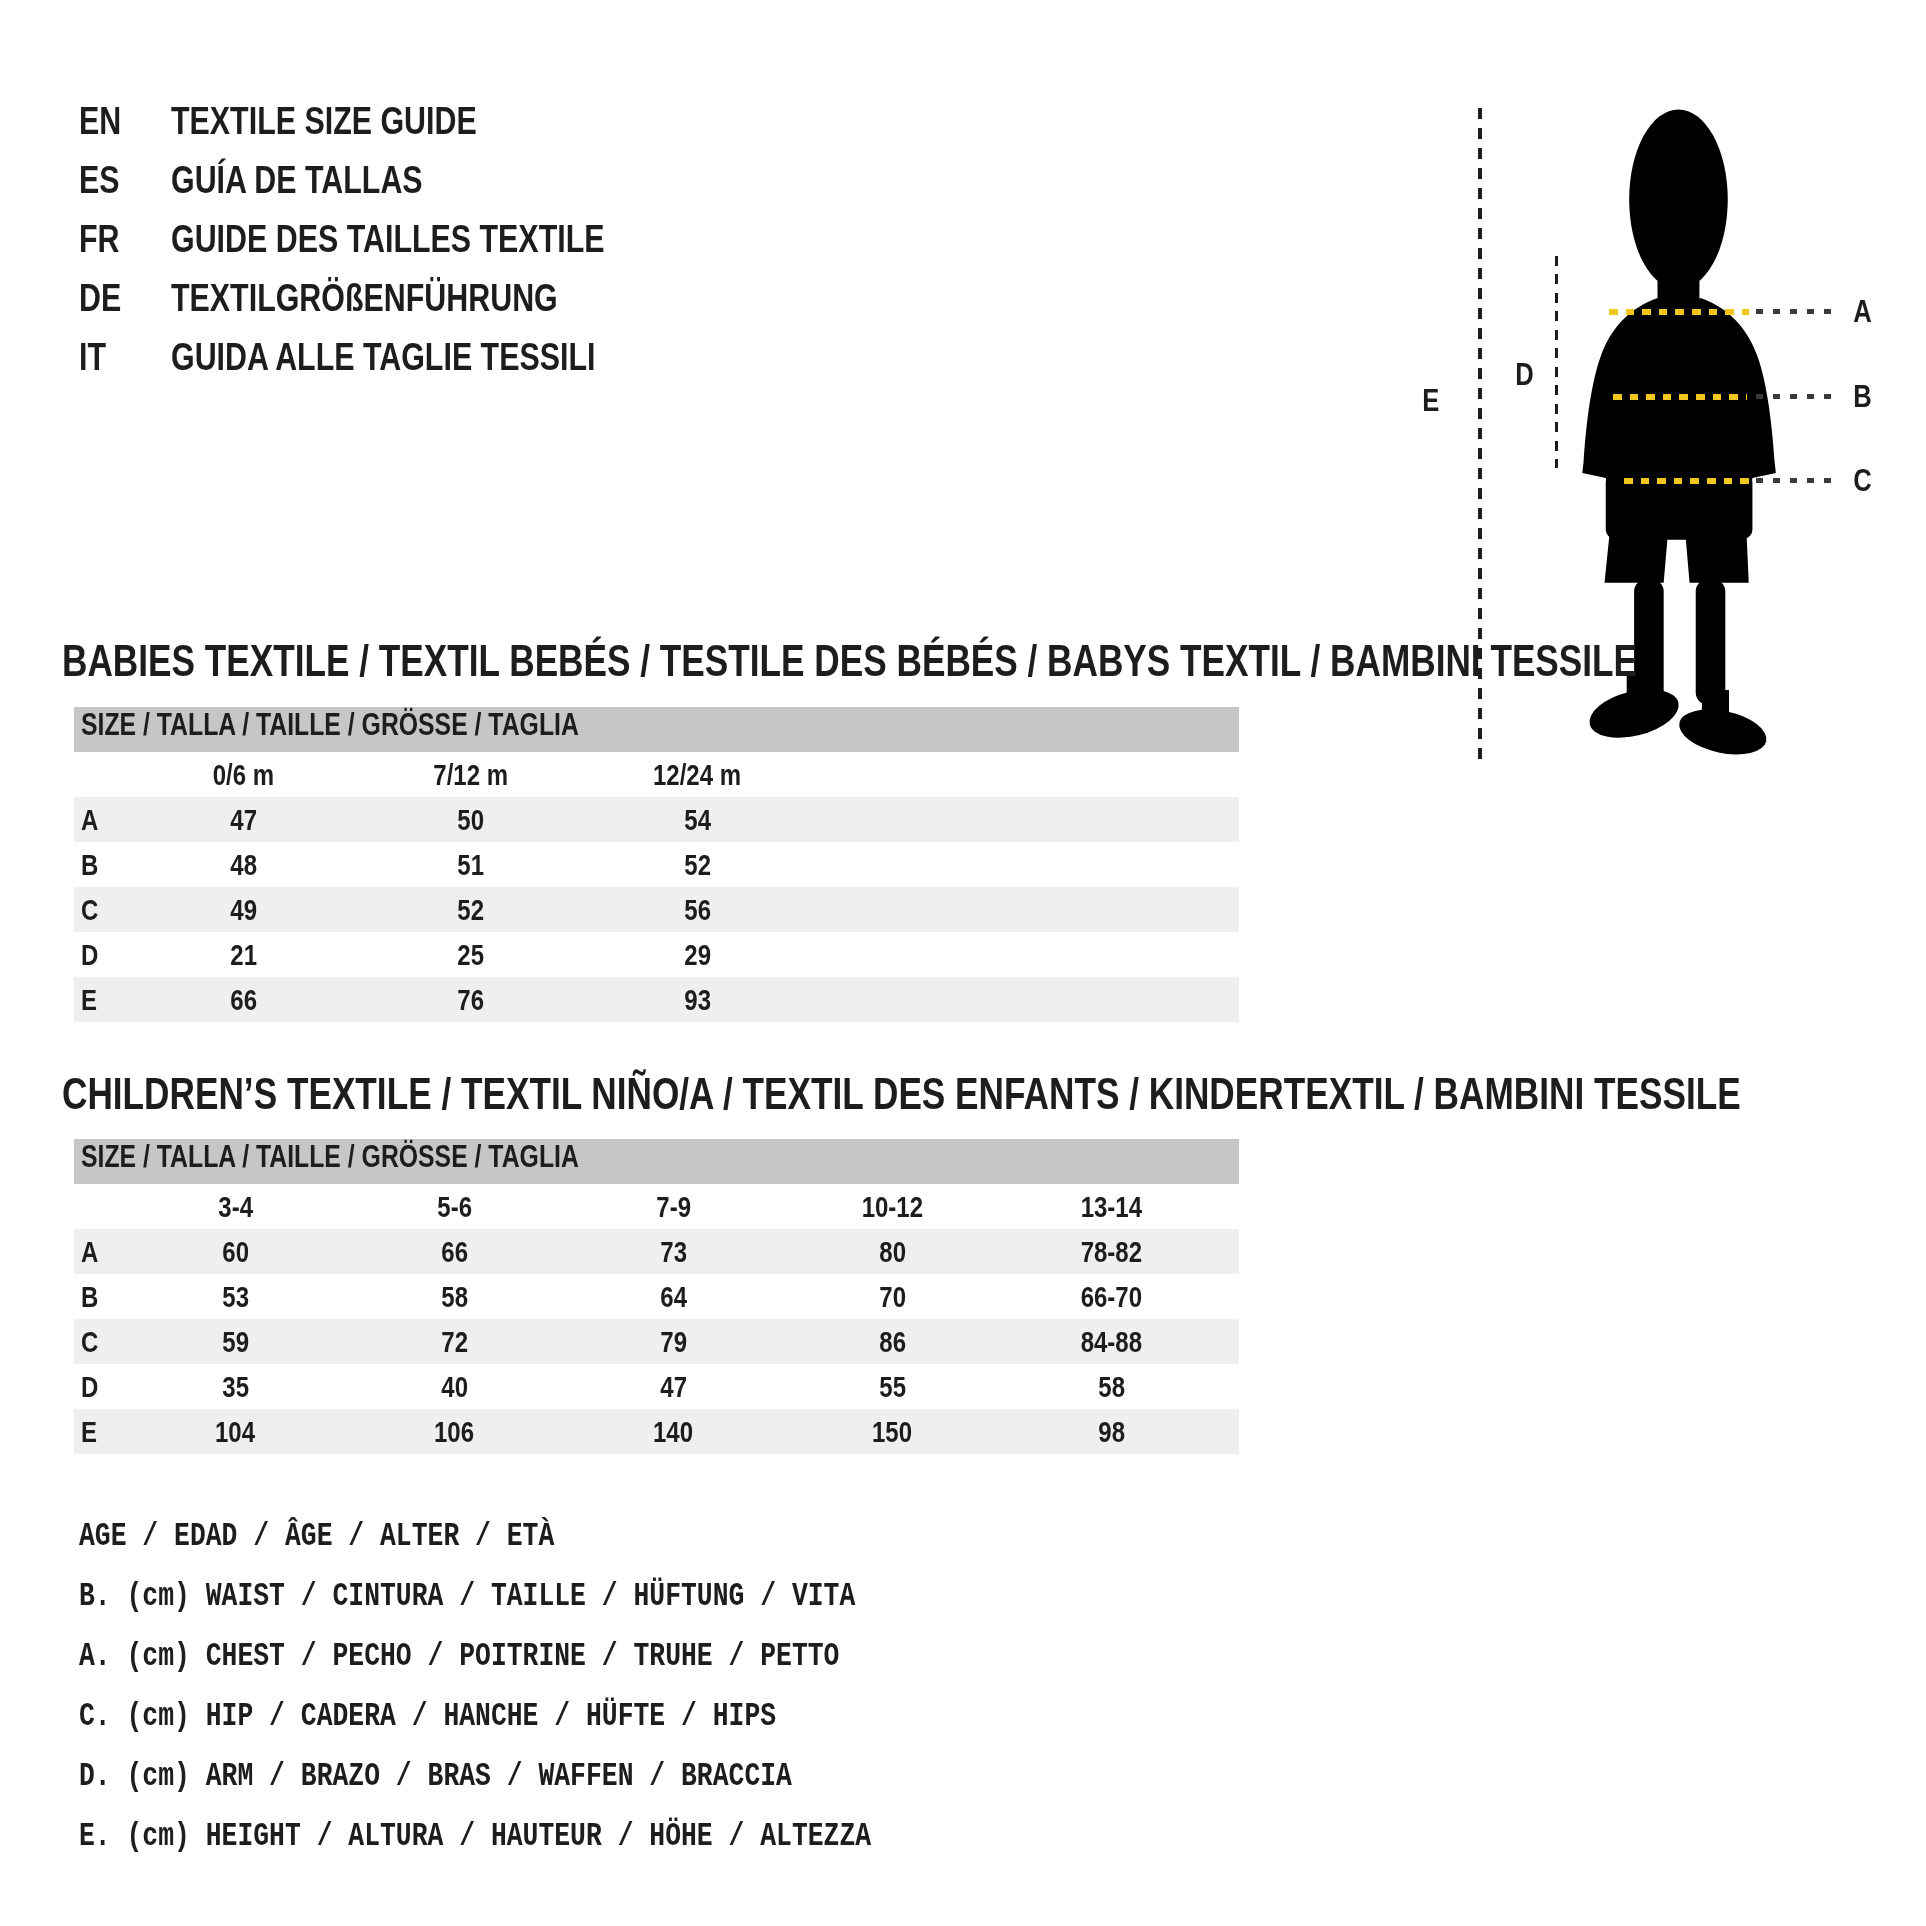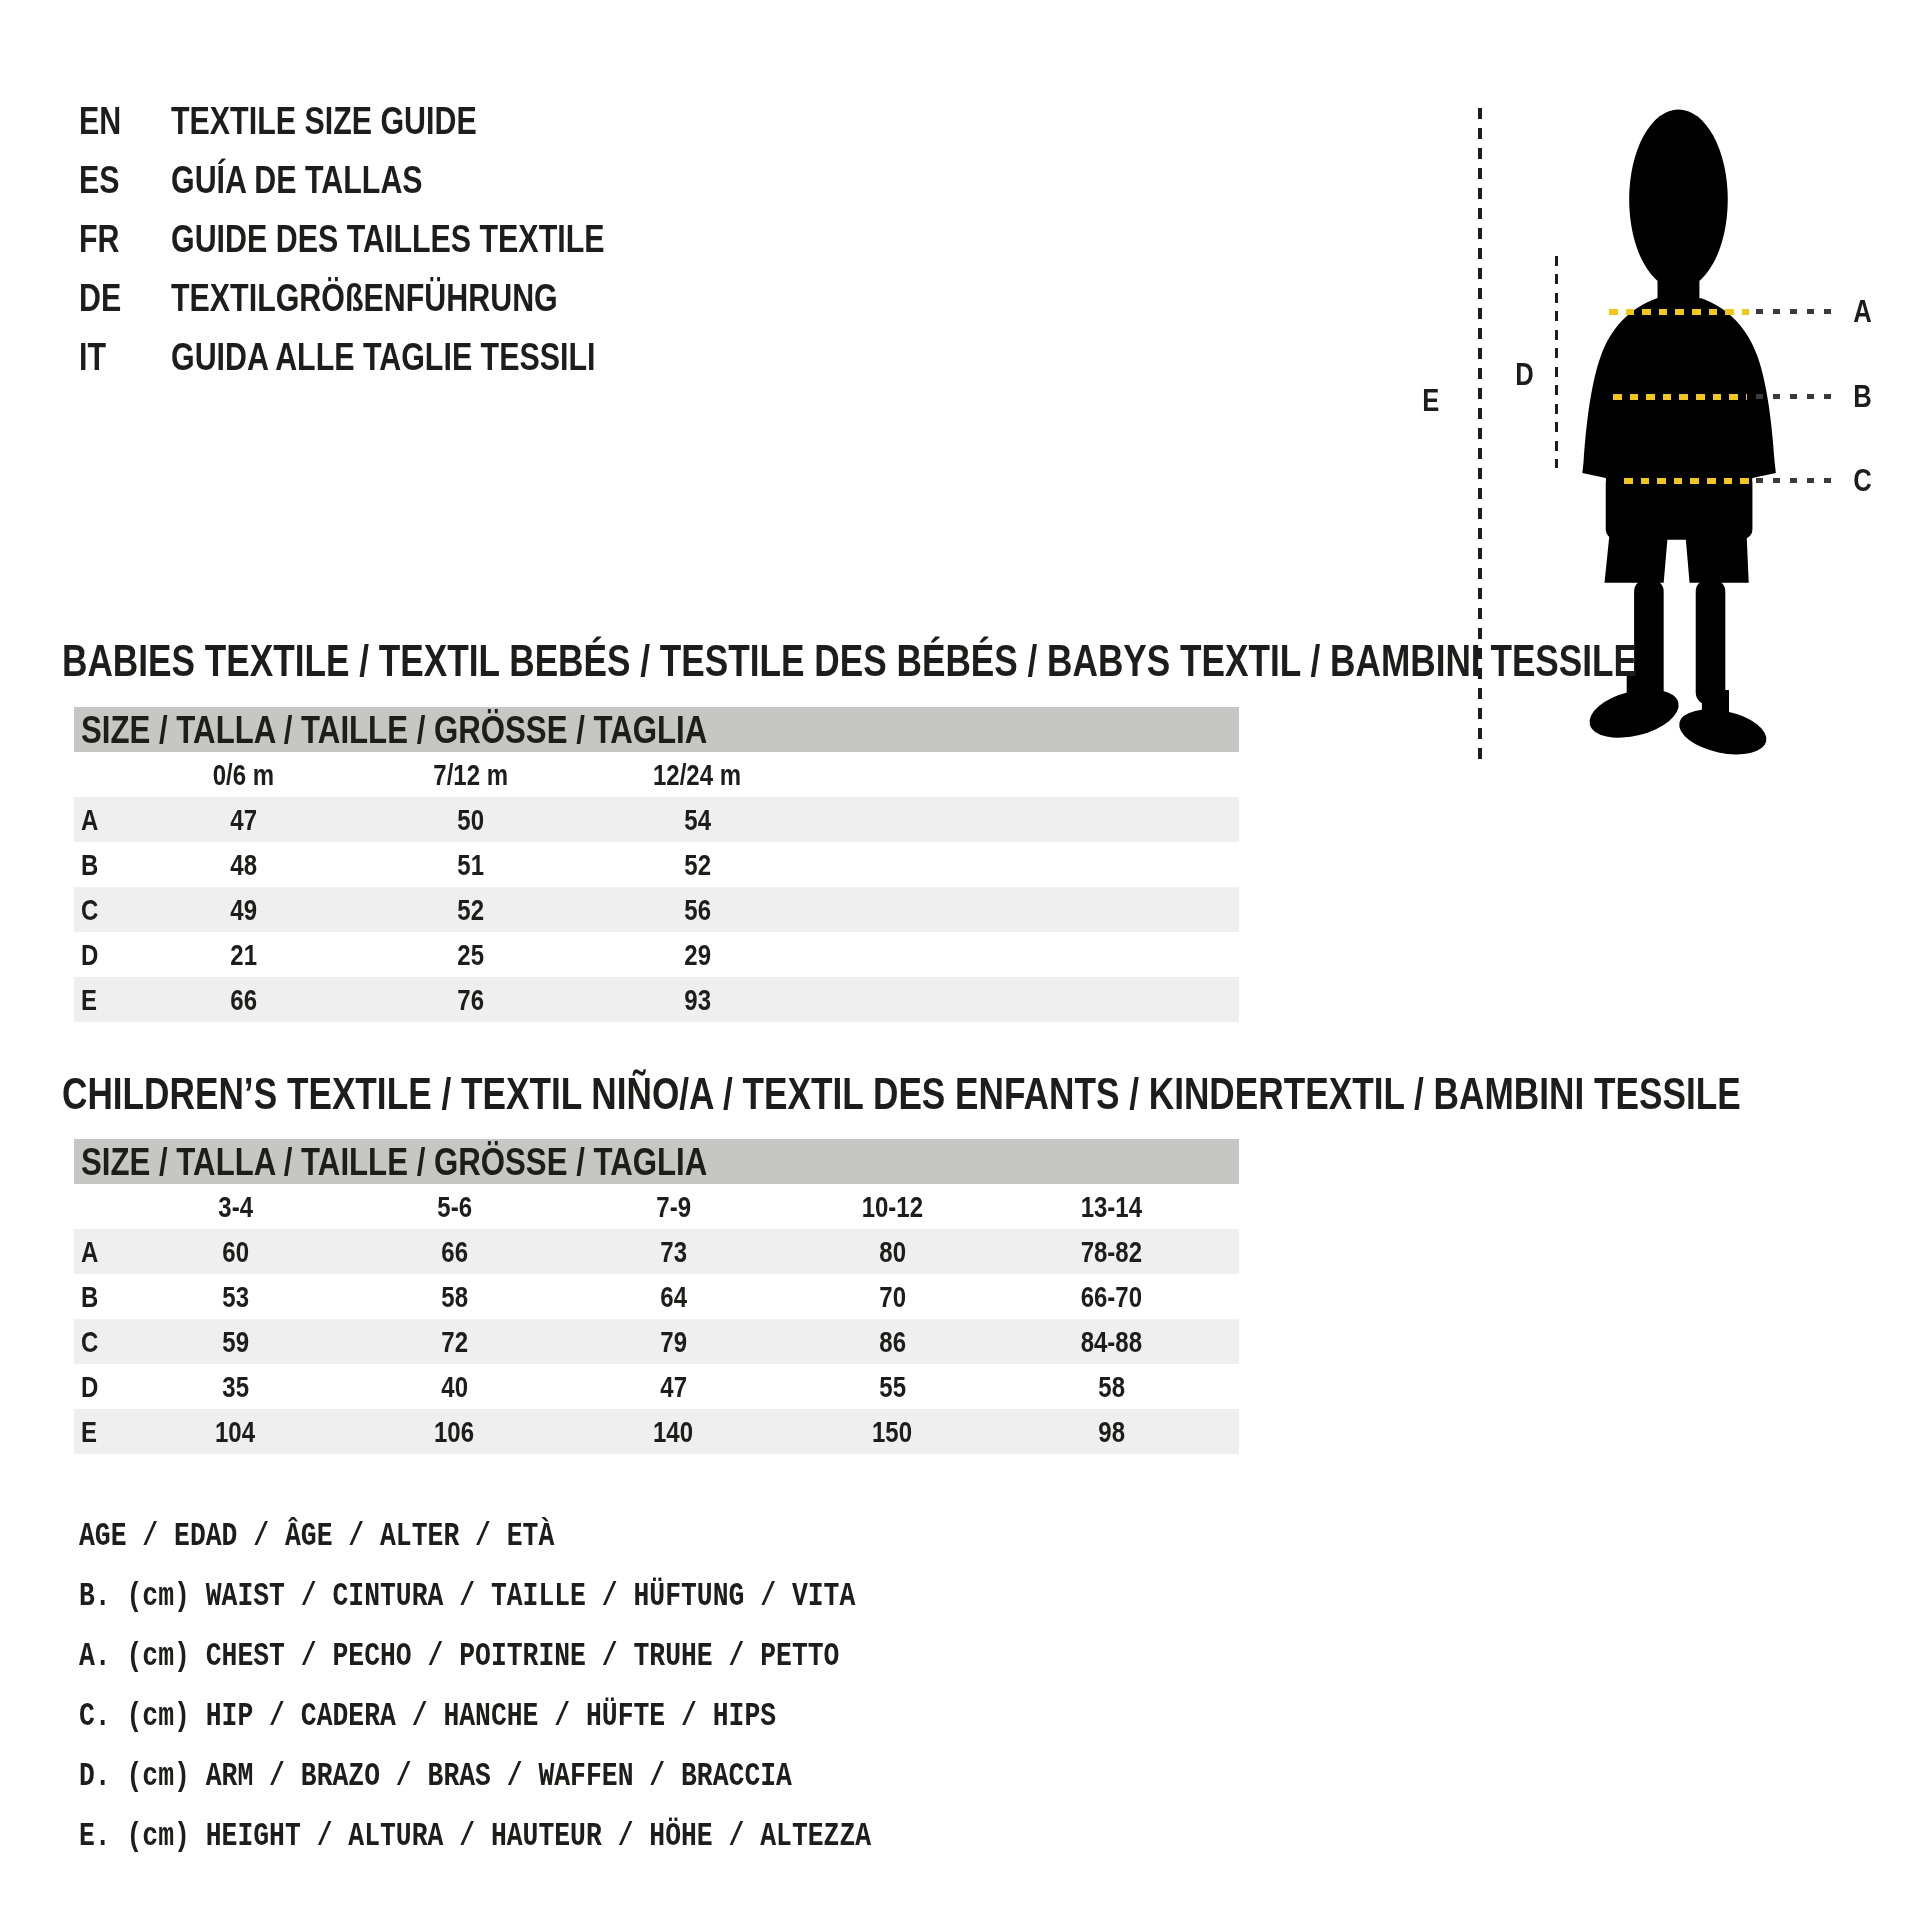--- a/index.html
+++ b/index.html
@@ -19,21 +19,21 @@
 
   
   .sec-title{position:absolute;left:62px;font-size:44px;line-height:37px;}
   .title-babies{top:642px;}
   .title-children{top:1075px;}
 
   
   .tbl{position:absolute;left:74px;width:1165px;}
   .tbl-babies{top:707px;}
   .tbl-children{top:1139px;}
-  .tbl .bar{background:#c6c6c5;height:45px;display:flex;align-items:center;padding-left:7.4px;box-sizing:border-box;font-size:39px;}
+  .tbl .bar{background:#c6c6c5;height:45px;display:flex;padding-left:7.4px;box-sizing:border-box;font-size:31px;}
   .grid-row{display:grid;height:45px;align-items:center;font-size:30px;}
   .g3{grid-template-columns:52px 219px 219px 219px;gap:8px;}
   .g5{grid-template-columns:52px 219px 219px 219px 219px 219px;}
   .grid-row .rl{padding-left:7.4px;text-align:left;}
   .grid-row .c{text-align:center;}
   .r-alt{background:#efefef;}
 
   
   .legend{position:absolute;left:79px;top:1507px;}
   .legend div{font-size:33px;line-height:60px;font-family:Liberation Mono, monospace;}

